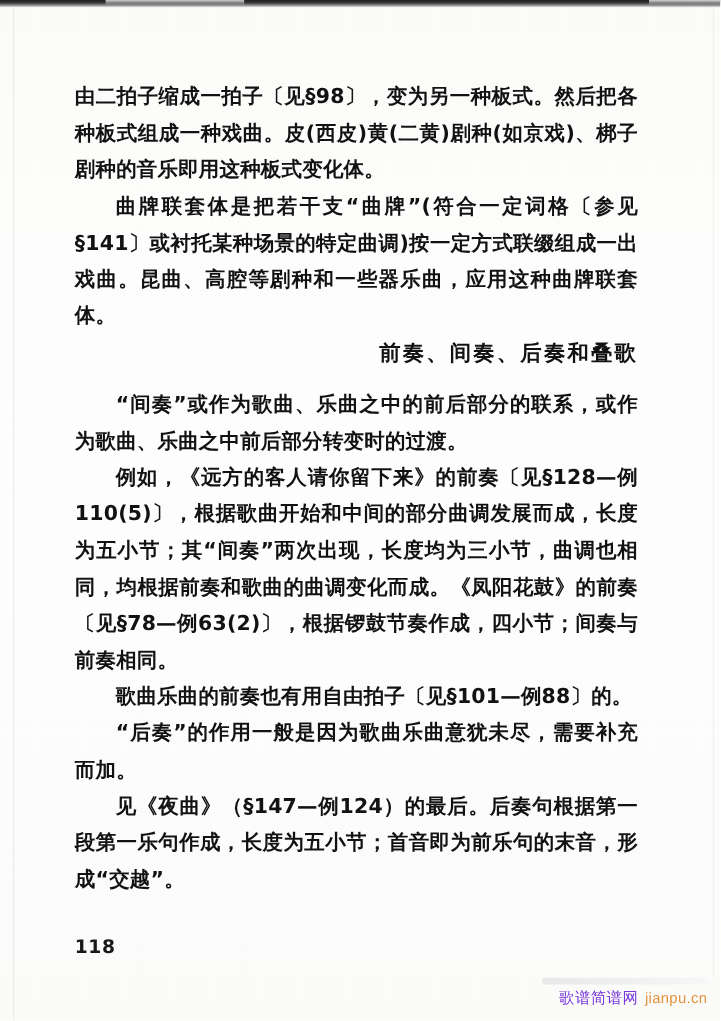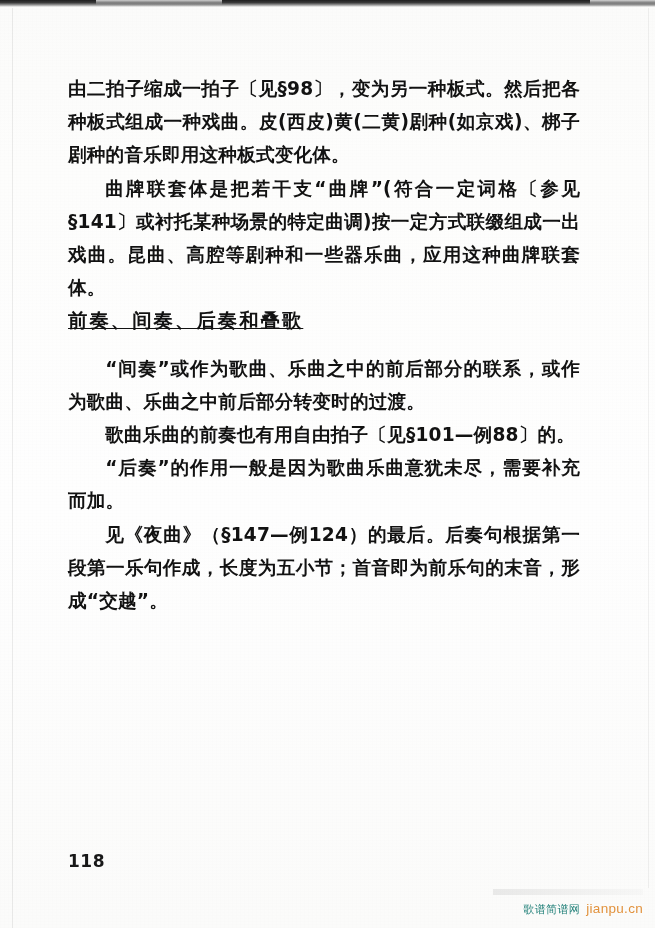--- a/index.html
+++ b/index.html
@@ -95,26 +95,25 @@
     text-align: justify;
   }
   .para.noindent {
     text-indent: 0;
   }
   .para + .para {
     margin-top: 0;
   }
   .section-heading {
     margin: 32px 0 14px 0;
-    text-align: left;
+    text-align: right;
     text-indent: 0;
     font-size: 19.4px;
     font-weight: 700;
     letter-spacing: 2px;
-    text-decoration: underline;
   }
   .gap-before {
     margin-top: 13px;
   }
 
   
   .page-number {
     position: absolute;
     left: 68px;
     top: 851px;
@@ -130,22 +129,22 @@
     position: absolute;
     right: 12px;
     bottom: 11px;
     display: flex;
     align-items: baseline;
     gap: 6px;
     opacity: .92;
   }
   .watermark .wm-cn {
     font-family: Liberation Serif, serif;
-    font-size: 11px;
-    color: #0f766e;
+    font-size: 14px;
+    color: #6d28d9;
     letter-spacing: .4px;
   }
   .watermark .wm-url {
     font-family: Liberation Sans, sans-serif;
     font-size: 13.5px;
     color: #e08a2e;
     letter-spacing: .3px;
   }
   .wm-bar {
     position: absolute;
@@ -174,20 +173,21 @@
 
     <p class="para noindent">由二拍子缩成一拍子〔见§98〕，变为另一种板式。然后把各种板式组成一种戏曲。皮(西皮)黄(二黄)剧种(如京戏)、梆子剧种的音乐即用这种板式变化体。</p>
 
     <p class="para gap-before">曲牌联套体是把若干支“曲牌”(符合一定词格〔参见§141〕或衬托某种场景的特定曲调)按一定方式联缀组成一出戏曲。昆曲、高腔等剧种和一些器乐曲，应用这种曲牌联套体。</p>
 
     <p class="para section-heading">前奏、间奏、后奏和叠歌</p>
 
 
     <p class="para gap-before">“间奏”或作为歌曲、乐曲之中的前后部分的联系，或作为歌曲、乐曲之中前后部分转变时的过渡。</p>
 
+    <p class="para gap-before">例如，《远方的客人请你留下来》的前奏〔见§128—例110(5)〕，根据歌曲开始和中间的部分曲调发展而成，长度为五小节；其“间奏”两次出现，长度均为三小节，曲调也相同，均根据前奏和歌曲的曲调变化而成。《凤阳花鼓》的前奏〔见§78—例63(2)〕，根据锣鼓节奏作成，四小节；间奏与前奏相同。</p>
 
     <p class="para gap-before">歌曲乐曲的前奏也有用自由拍子〔见§101—例88〕的。</p>
 
     <p class="para">“后奏”的作用一般是因为歌曲乐曲意犹未尽，需要补充而加。</p>
 
     <p class="para">见《夜曲》（§147—例124）的最后。后奏句根据第一段第一乐句作成，长度为五小节；首音即为前乐句的末音，形成“交越”。</p>
 
   </div>
 
   <div class="page-number">118</div>

